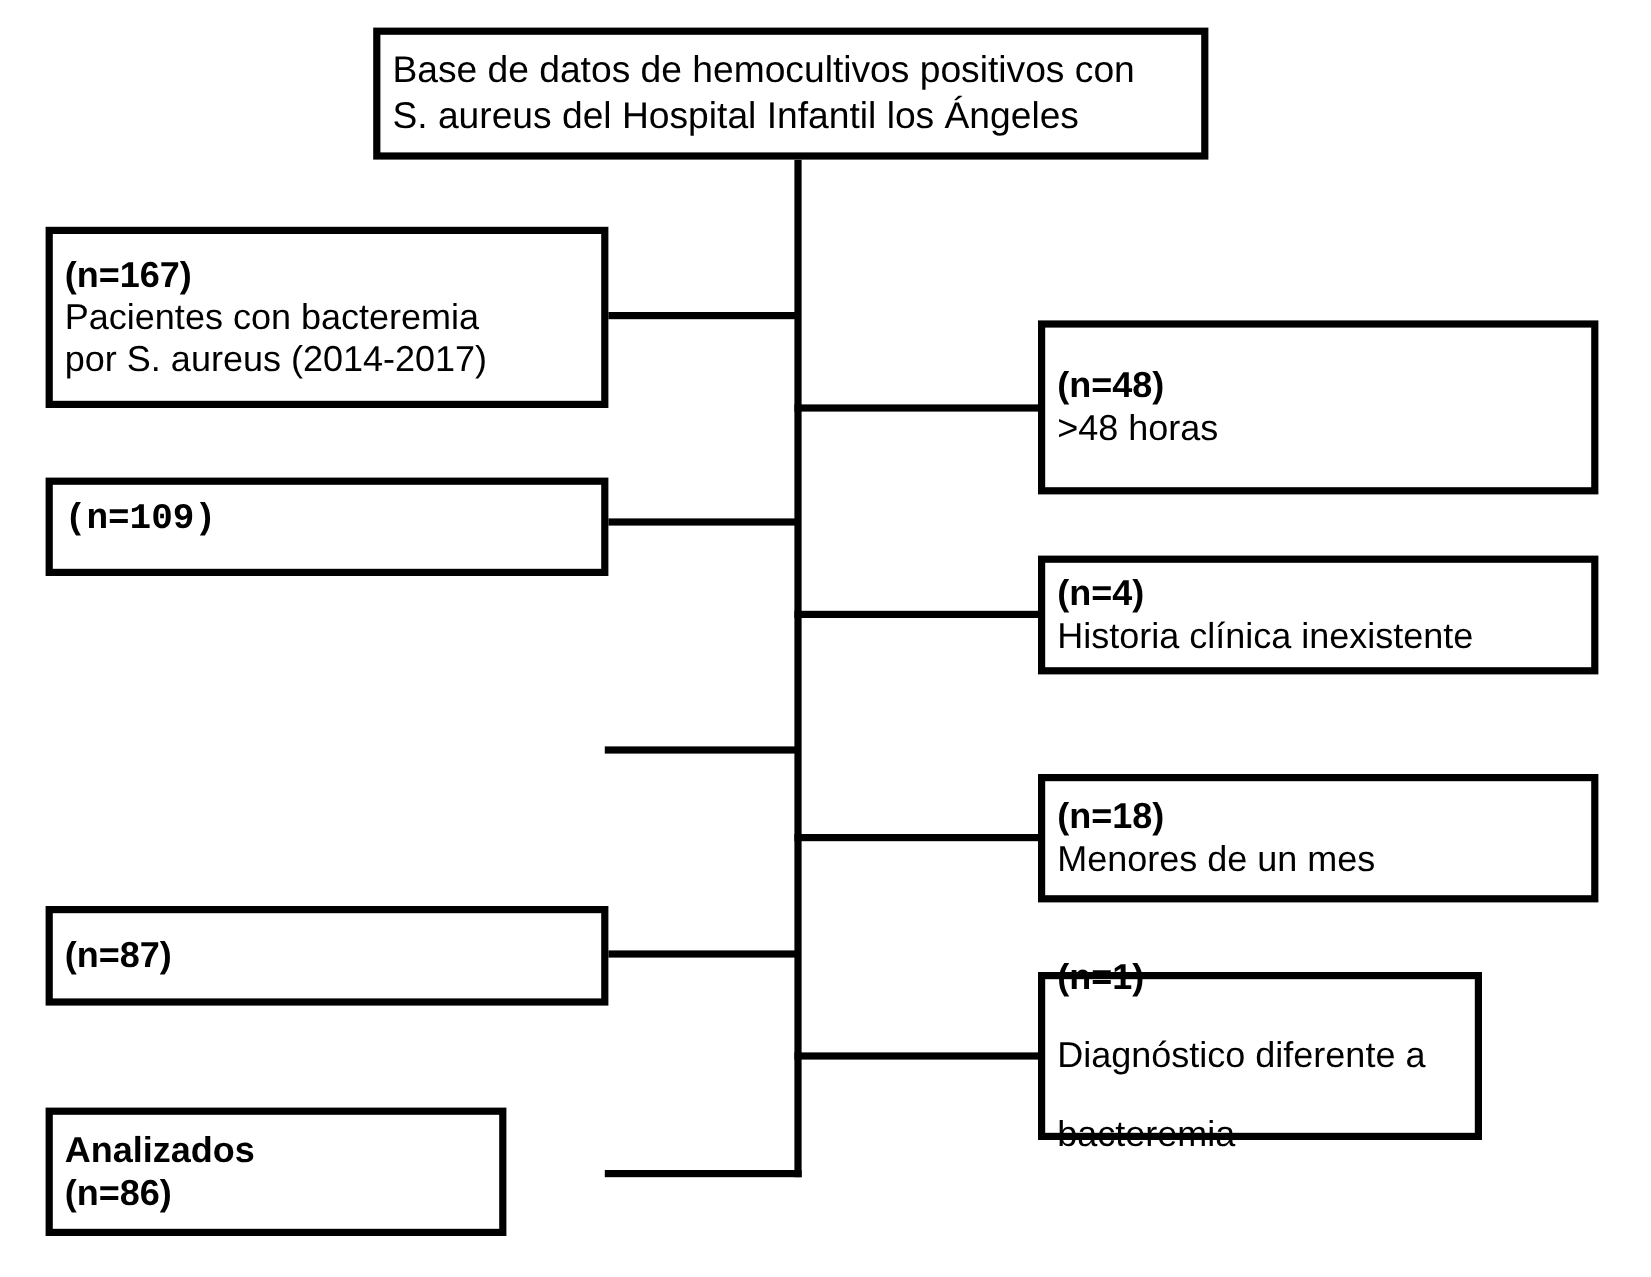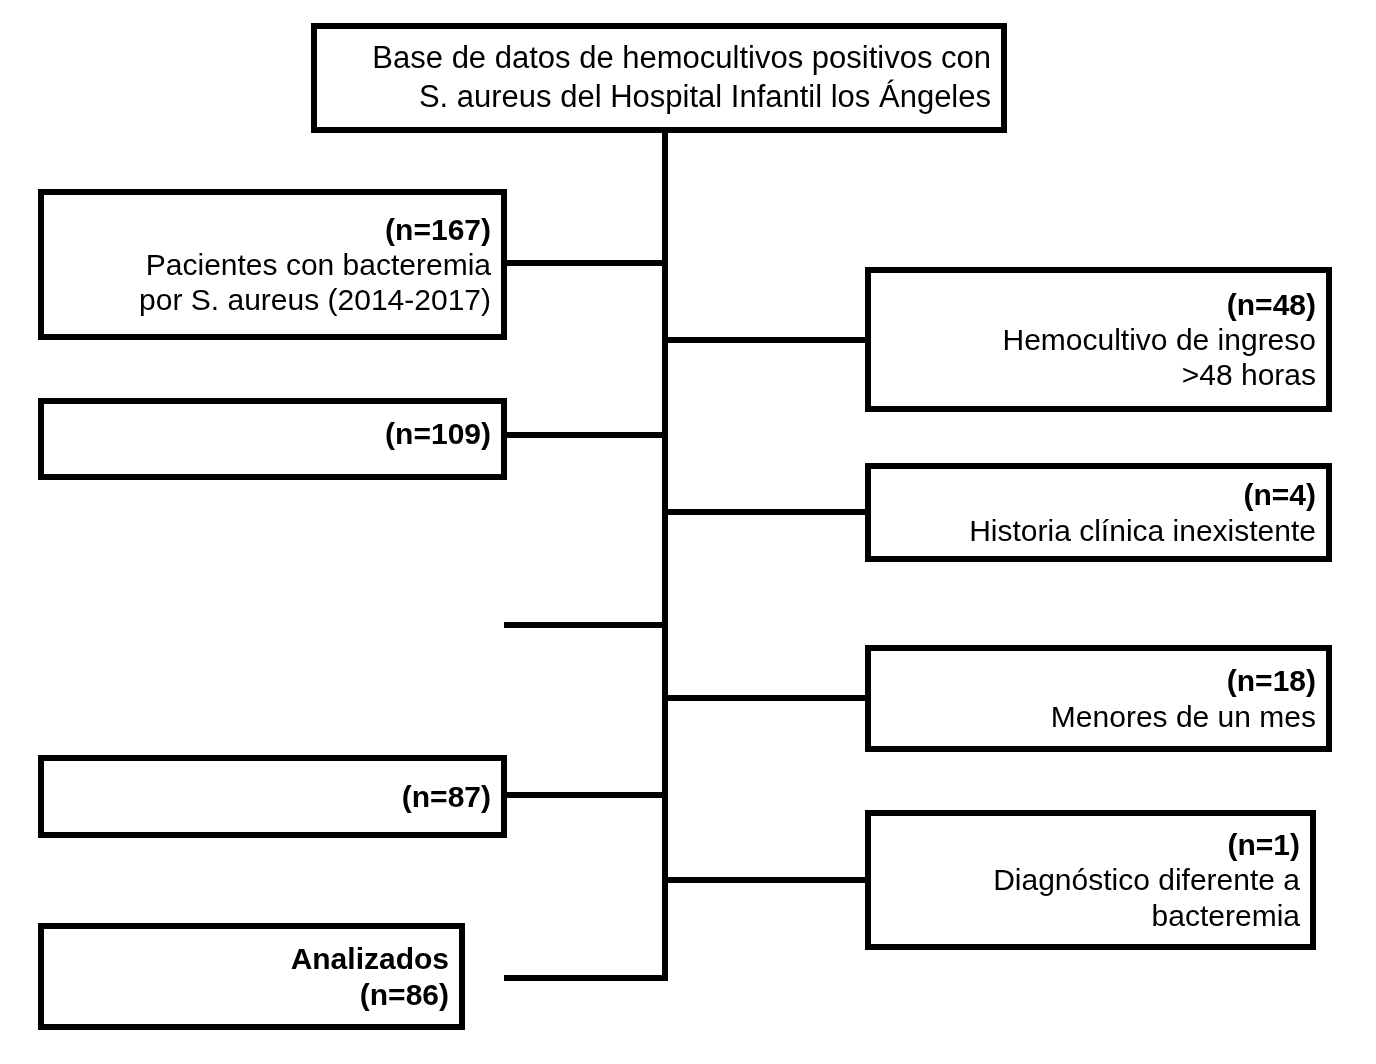--- a/index.html
+++ b/index.html
@@ -19,42 +19,42 @@
     background: #ffffff;
     overflow: hidden;
   }
   .node {
     position: absolute;
     box-sizing: border-box;
     border: 6px solid #000000;
     background: #ffffff;
     display: flex;
     flex-direction: column;
-    align-items: flex-end;
+    align-items: flex-start;
     justify-content: center;
     text-align: center;
     line-height: 1.17;
     font-size: 30px;
     padding: 2px 10px;
     z-index: 3;
   }
   .node .ln {
     display: block;
     white-space: nowrap;
   }
   .node .ln.bold { font-weight: bold; }
   .node .ln.mixed { font-weight: normal; }
   .node .ln .it { }
 
   
   #node-title { font-size: 31px; }
   #node-title .ln { line-height: 1.25; }
 
   
-  .node.top-weighted { justify-content: flex-start; padding-top: 12px; }
+  .node.top-weighted { justify-content: flex-start; padding-top: 12px; font-family: Liberation Mono, monospace; }
 
   .conn {
     position: absolute;
     background: #000000;
     z-index: 1;
   }
   .conn.v { width: 6px; }
   .conn.h { height: 6px; }
 </style>
 </head>
@@ -88,40 +88,39 @@
 
   <div class="node top-weighted" style="left:38px; top:398px; width:469px; height:82px;">
     <span class="ln bold">(n=109)</span>
   </div>
 
 
   <div class="node" style="left:38px; top:755px; width:469px; height:83px;">
     <span class="ln bold">(n=87)</span>
   </div>
 
-  <div class="node" style="left:38px; top:923px; width:427px; height:107px;">
+  <div class="node" style="left:38px; top:923px; width:384px; height:107px;">
     <span class="ln bold">Analizados</span>
     <span class="ln bold">(n=86)</span>
   </div>
 
   <div class="node" style="left:865px; top:267px; width:467px; height:145px;">
     <span class="ln bold">(n=48)</span>
-    <span class="ln">Hemocultivo de ingreso</span>
     <span class="ln">&gt;48 horas</span>
   </div>
 
   <div class="node" style="left:865px; top:463px; width:467px; height:99px;">
     <span class="ln bold">(n=4)</span>
     <span class="ln">Historia clínica inexistente</span>
   </div>
 
   <div class="node" style="left:865px; top:645px; width:467px; height:107px;">
     <span class="ln bold">(n=18)</span>
     <span class="ln">Menores de un mes</span>
   </div>
 
-  <div class="node" style="left:865px; top:810px; width:451px; height:140px;">
+  <div class="node" style="left:865px; top:810px; width:370px; height:140px;gap:30px;">
     <span class="ln bold">(n=1)</span>
     <span class="ln">Diagnóstico diferente a</span>
     <span class="ln">bacteremia</span>
   </div>
 
 </div>
 
 </body></html>

